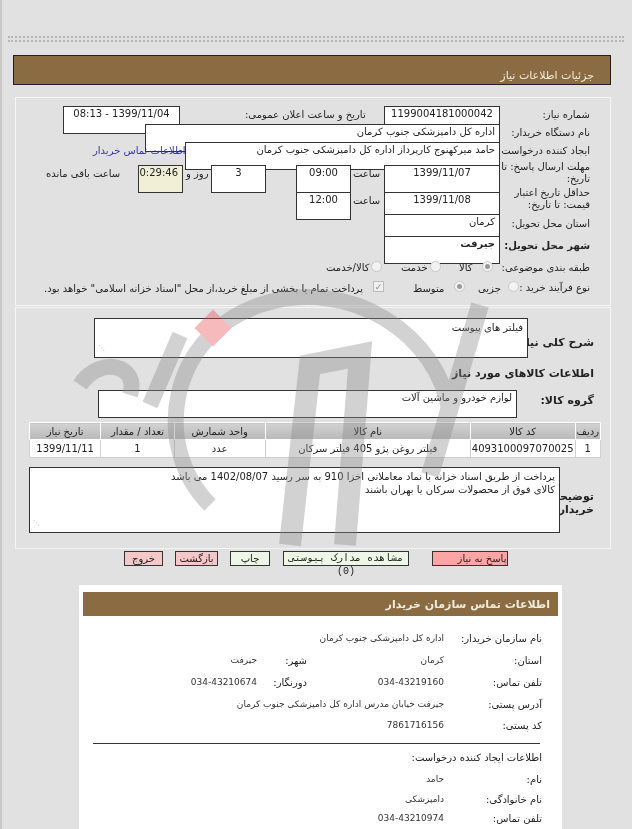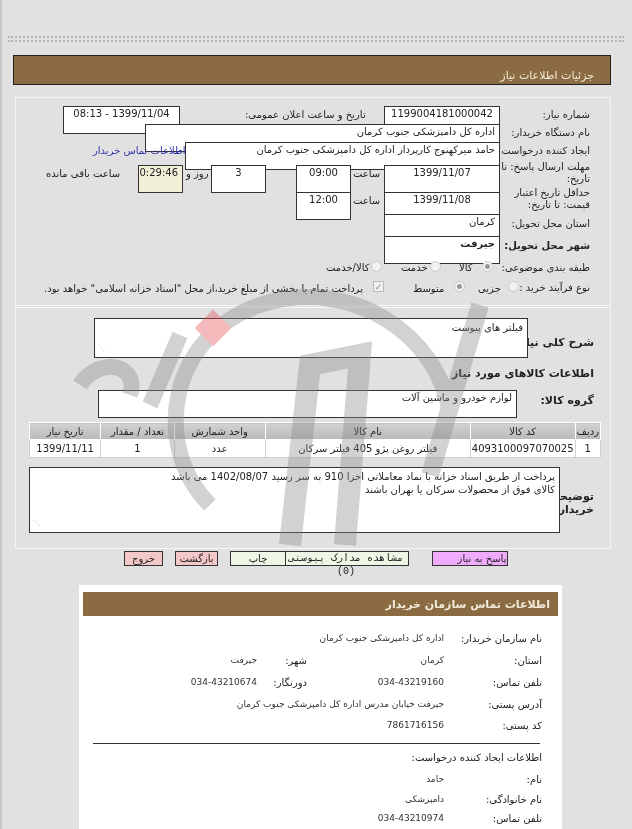--- a/index.html
+++ b/index.html
@@ -43,21 +43,21 @@
   .grip { position: absolute; left: 3px; bottom: 2px; font-size: 7px; color: #aaa; }
 
   table.items { position: absolute; left: 13px; top: 114px; width: 572px; border-collapse: collapse;
     font-size: 10px; }
   table.items th { background: linear-gradient(#d2d2d2, #b9b9b9); color: #222; font-weight: normal;
     height: 17px; border: 1px solid #fff; }
   table.items td { background: #fff; height: 18px; border: 1px solid #d0d0d0; text-align: center; }
 
   .btn { position: absolute; height: 15px; border: 1px solid #333; font-size: 10px; line-height: 13px;
     text-align: center; cursor: pointer; }
-  .btn.green { background: #f0abfc; padding-left: 24px; }
+  .btn.green { background: #fca5a5; padding-left: 24px; }
   .btn.lgreen { background: #eef7e6; }
   .btn.pink { background: #f4c7c9; }
 
   .contact { position: absolute; left: 79px; top: 585px; width: 483px; height: 244px; background: #fff; }
   .contact-header { position: absolute; left: 4px; top: 7px; width: 475px; height: 24px; background: #8b6b42;
     color: #f3ecdc; font-size: 11px; font-weight: bold; padding: 6px 8px 0 0; }
   .c-lbl { position: absolute; font-size: 10px; font-weight: normal; white-space: nowrap; }
   .c-val { position: absolute; font-size: 9px; white-space: nowrap; color: #333; }
   .c-sep { position: absolute; left: 14px; width: 447px; top: 148px; border-top: 1px solid #333; }
 
@@ -163,21 +163,21 @@
   <span class="lbl bold" style="right:16px; top:195px; font-size:11px;">خریدار:</span>
   <div class="ta" style="left:13px; top:159px; width:531px; height:66px;">
     <div>پرداخت از طریق اسناد خزانه با نماد معاملاتی اخزا 910 به سر رسید 1402/08/07 می باشد</div>
     <div>کالای فوق از محصولات سرکان یا بهران باشند</div>
     <span class="grip">⋰</span>
   </div>
 </div>
 
 <div class="btn green" style="left:432px; top:551px; width:76px;">پاسخ به نیاز</div>
 <div class="btn lgreen" style="left:283px; top:551px; width:126px;font-family:Liberation Mono, monospace;">مشاهده مدارک پیوستی (0)</div>
-<div class="btn lgreen" style="left:230px; top:551px; width:56px;">چاپ</div>
+<div class="btn lgreen" style="left:230px; top:551px; width:40px;">چاپ</div>
 <div class="btn pink" style="left:175px; top:551px; width:43px;">بازگشت</div>
 <div class="btn pink" style="left:124px; top:551px; width:39px;">خروج</div>
 
 <div class="contact" dir="rtl">
   <div class="contact-header">اطلاعات تماس سازمان خریدار</div>
 
   <span class="c-lbl" style="right:20px; top:48px;">نام سازمان خریدار:</span>
   <span class="c-val" style="right:118px; top:48px;">اداره کل دامپزشکی جنوب کرمان</span>
 
   <span class="c-lbl" style="right:20px; top:70px;">استان:</span>

